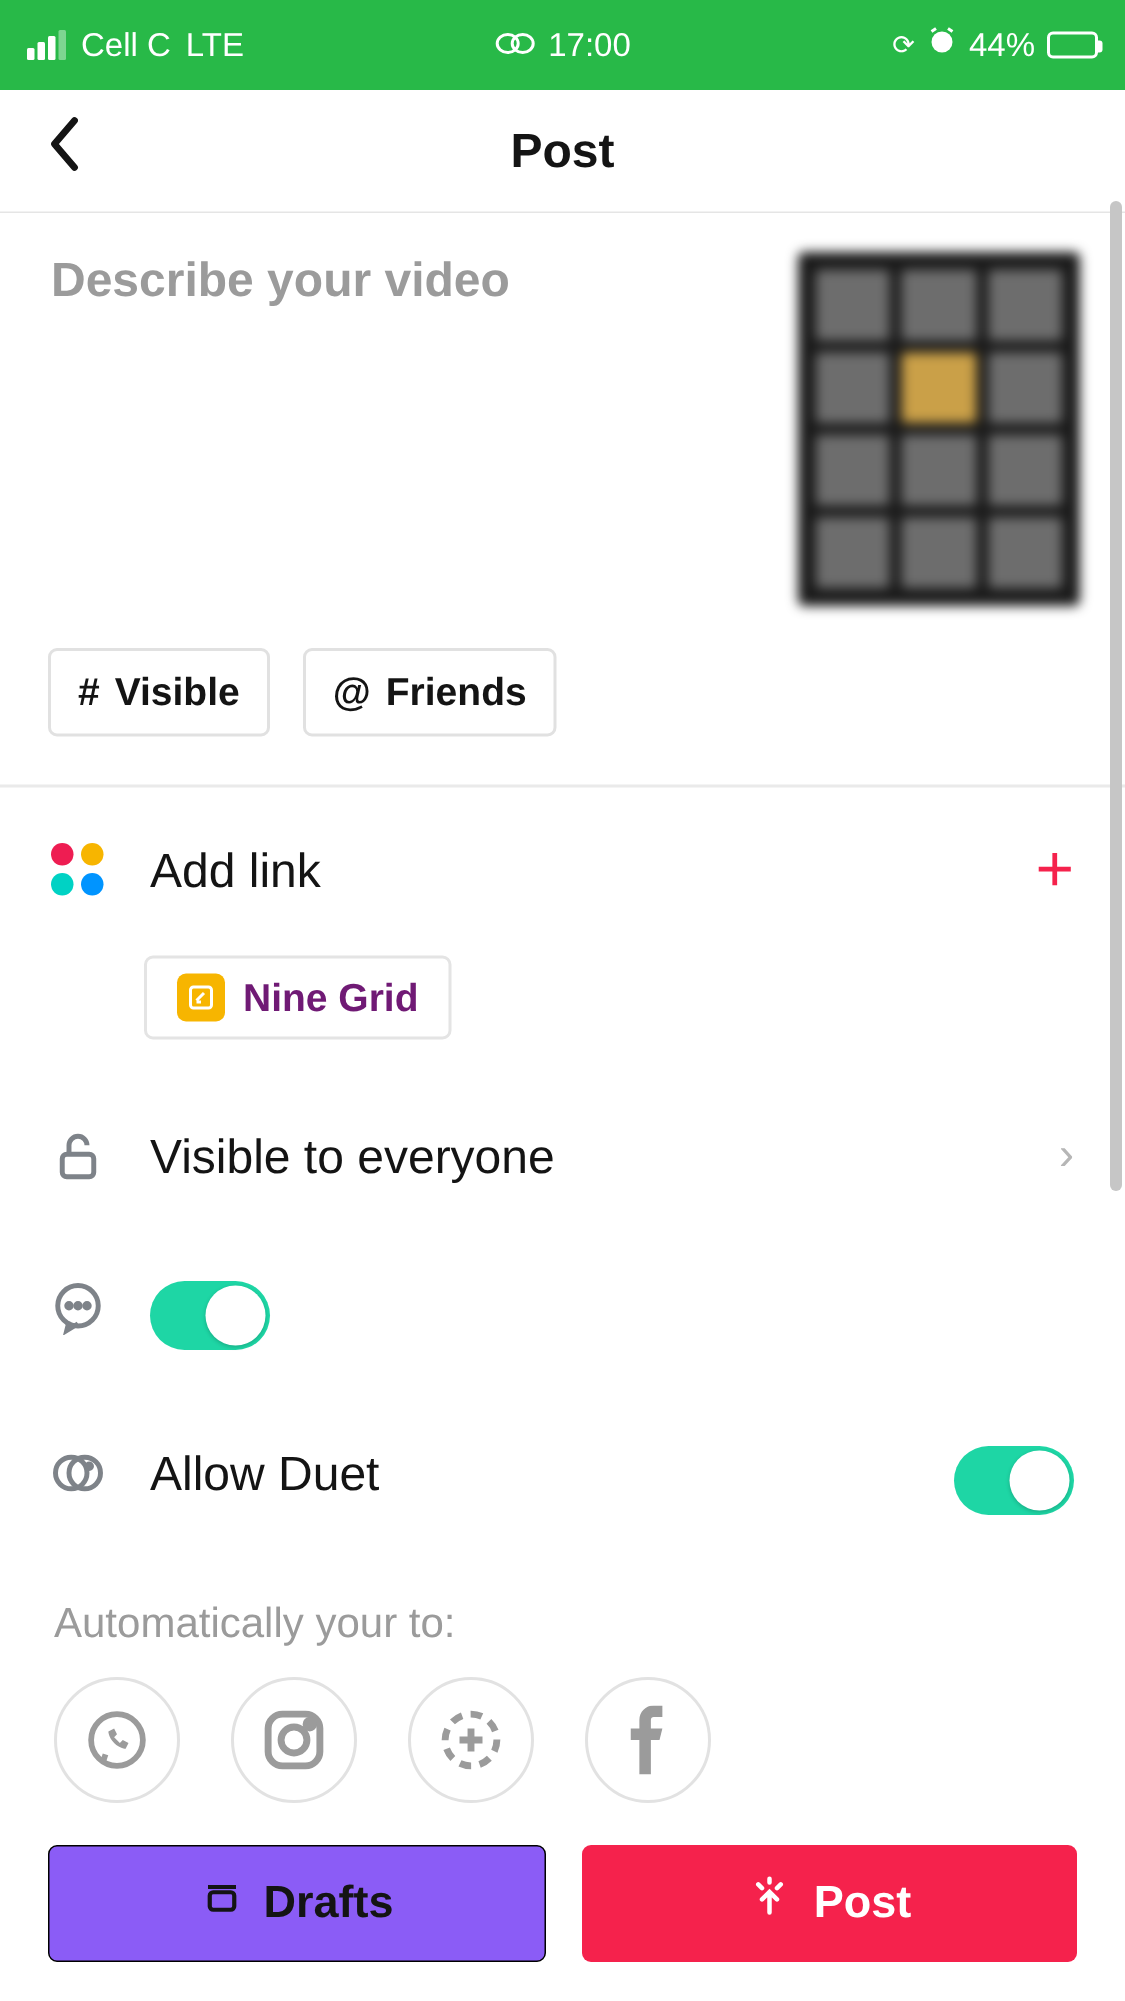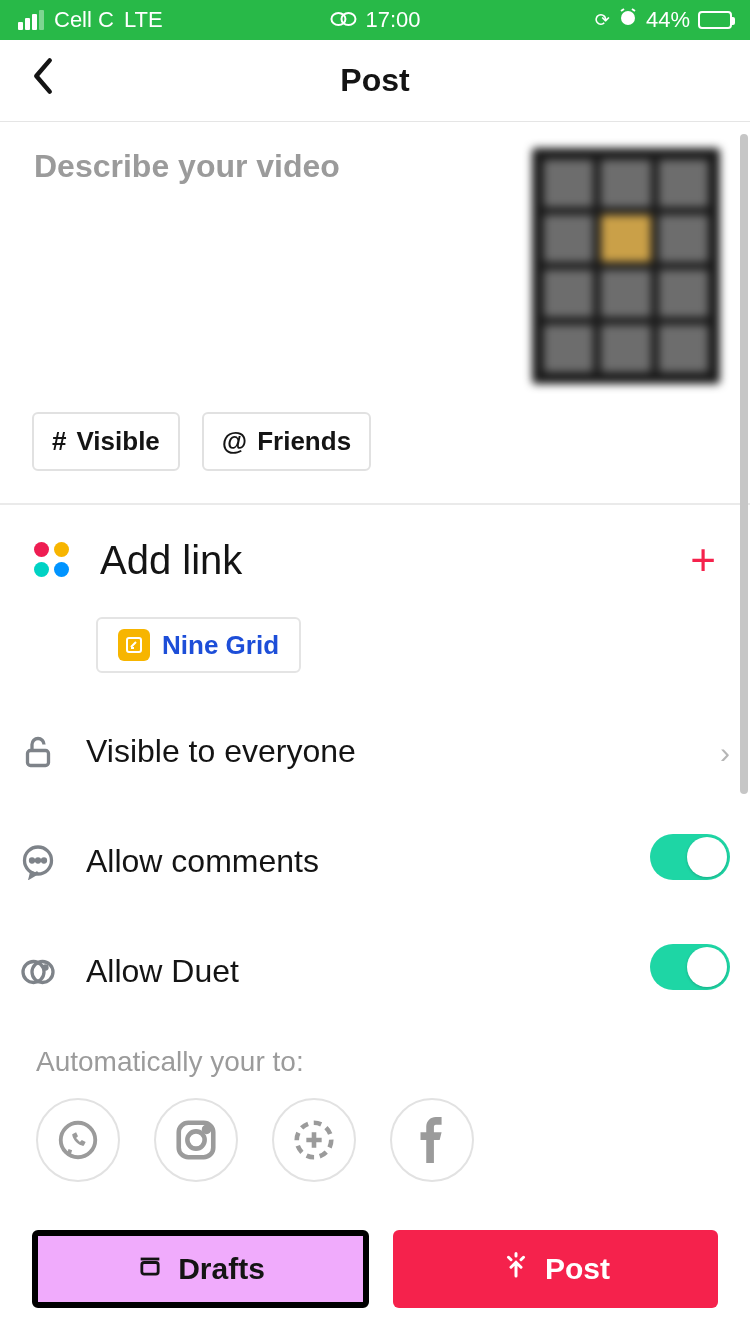--- a/index.html
+++ b/index.html
@@ -1,17 +1,17 @@
 <!DOCTYPE html>
 <html><head>
 <meta charset="utf-8">
 <style>
 *{box-sizing:border-box;margin:0;padding:0}
 body{width:750px;height:1334px;font-family:-apple-system,Helvetica,Arial,sans-serif;background:#fff;overflow:hidden;position:relative}
-.status-bar{height:40px;background:#28b948;display:flex;align-items:center;justify-content:space-between;padding:0 18px;color:#fff;font-size:22px;font-weight:500}
+.status-bar{height:60px;background:#28b948;display:flex;align-items:center;justify-content:space-between;padding:0 18px;color:#fff;font-size:22px;font-weight:500}
 .sb-left{display:flex;align-items:center;gap:10px}
 .sb-center{display:flex;align-items:center;gap:8px;position:absolute;left:50%;transform:translateX(-50%)}
 .sb-right{display:flex;align-items:center;gap:8px}
 .signal{display:flex;align-items:flex-end;gap:2px}
 .sbar{width:5px;background:#fff;border-radius:1px}
 .sbar.b1{height:8px}.sbar.b2{height:12px}.sbar.b3{height:16px}
 .sbar.dim{background:rgba(255,255,255,.4);height:20px}
 .batt{width:34px;height:18px;border:2px solid #fff;border-radius:4px;position:relative}
 .batt::after{content:"";position:absolute;right:-5px;top:4px;width:3px;height:8px;background:#fff;border-radius:0 2px 2px 0}
 .batt-fill{width:38%;height:100%;background:#fff;border-radius:1px}
@@ -22,43 +22,43 @@
 .compose-text{flex:1;font-size:32px;color:#9b9b9b;font-weight:700}
 .thumb{width:188px;height:236px;background:#1a1a1a;border-radius:4px;position:relative;filter:blur(4px);overflow:hidden}
 .tgrid{position:absolute;inset:12px;display:grid;grid-template-columns:repeat(3,1fr);grid-template-rows:repeat(4,1fr);gap:8px}
 .tcell{background:#6d6d6d;border-radius:3px}
 .tcell.hl{background:#caa048}
 .chips{display:flex;gap:22px;padding:28px 32px 32px}
 .chip{border:2px solid #e1e1e1;border-radius:6px;padding:12px 18px;display:flex;align-items:center;gap:10px;font-size:26px;font-weight:600;color:#141414}
 .chip .ic{font-size:26px;font-weight:700}
 .sep{height:2px;background:#eaeaea}
 .row{display:flex;align-items:center;padding:30px 34px;gap:30px}
-.row-label{font-size:40px;color:#141414;font-weight:400;flex:1}
+.row-label{font-size:32px;color:#141414;font-weight:400;flex:1}
 .addlink-dots{width:36px;height:36px;display:grid;grid-template-columns:1fr 1fr;grid-template-rows:1fr 1fr;gap:3px}
 .dot{width:15px;height:15px;border-radius:50%}
 .d1{background:#ee1d52}.d2{background:#f7b500}.d3{background:#00d2c4}.d4{background:#0094ff}
 .plus{color:#f5224c;font-size:44px;font-weight:300}
 .link-chip{margin:2px 0 28px 96px;display:inline-flex;align-items:center;gap:12px;border:2px solid #e4e4e4;border-radius:6px;padding:10px 20px}
 .ninegrid-ic{width:32px;height:32px;background:#f7b500;border-radius:6px;display:flex;align-items:center;justify-content:center}
 .ninegrid-ic svg{width:20px;height:20px}
-.link-chip span{font-size:26px;font-weight:700;color:#1d4ed8}
-.setting{display:flex;align-items:flex-end;padding:32px 20px;gap:30px}
+.link-chip span{font-size:26px;font-weight:700;color:#701a75}
+.setting{display:flex;align-items:flex-start;padding:32px 34px;gap:30px}
 .set-ic{width:36px;height:36px;color:#7e8389;flex-shrink:0}
 .set-label{font-size:32px;color:#141414;flex:1}
 .chevron{font-size:30px;color:#b6b6b6}
 .toggle{width:80px;height:46px;border-radius:23px;position:relative}
 .toggle.on{background:#1ed6a5}
 .toggle-knob{width:40px;height:40px;background:#fff;border-radius:50%;position:absolute;top:3px;right:3px;box-shadow:0 1px 3px rgba(0,0,0,.2)}
 .share-label{font-size:28px;color:#9b9b9b;padding:24px 36px 20px}
 .share-icons{display:flex;gap:34px;padding:0 36px 34px}
 .share-circ{width:84px;height:84px;border:2px solid #e2e2e2;border-radius:50%;display:flex;align-items:center;justify-content:center;color:#9b9b9b}
 .share-circ svg{width:46px;height:46px}
 .bottom{position:absolute;bottom:26px;left:32px;right:32px;display:flex;gap:24px}
 .btn{flex:1;height:78px;border-radius:6px;display:flex;align-items:center;justify-content:center;gap:14px;font-size:30px;font-weight:700}
-.btn-drafts{border:6px solid #000000;color:#141414;background:#f0abfc}
+.btn-drafts{border:1px solid #000000;color:#141414;background:#8b5cf6}
 .btn-post{background:#f5224c;color:#fff}
 .scroll-ind{position:absolute;right:2px;top:134px;width:8px;height:660px;background:#c6c6c6;border-radius:4px}
 </style>
 </head>
 <body>
 
 
 
 <div class="status-bar">
   <div class="sb-left">
@@ -170,21 +170,20 @@
 <div class="setting">
   <span class="set-ic">
     <svg viewBox="0 0 24 24" fill="none" stroke="currentColor" stroke-width="2.2">
         <circle cx="12" cy="11" r="9"></circle>
         <path d="M8 18l-1 4 5-3"></path>
         <circle cx="8" cy="11" r="1" fill="currentColor"></circle>
         <circle cx="12" cy="11" r="1" fill="currentColor"></circle>
         <circle cx="16" cy="11" r="1" fill="currentColor"></circle>
       </svg>
   </span>
-  <div class="set-label">Allow comments</div>
   <div class="toggle on">
       <div class="toggle-knob"></div>
     </div>
 </div>
 
 <div class="setting">
   <span class="set-ic">
     <svg viewBox="0 0 24 24" fill="none" stroke="currentColor" stroke-width="2.2">
         <circle cx="9" cy="12" r="7"></circle>
         <circle cx="15" cy="12" r="7"></circle>

